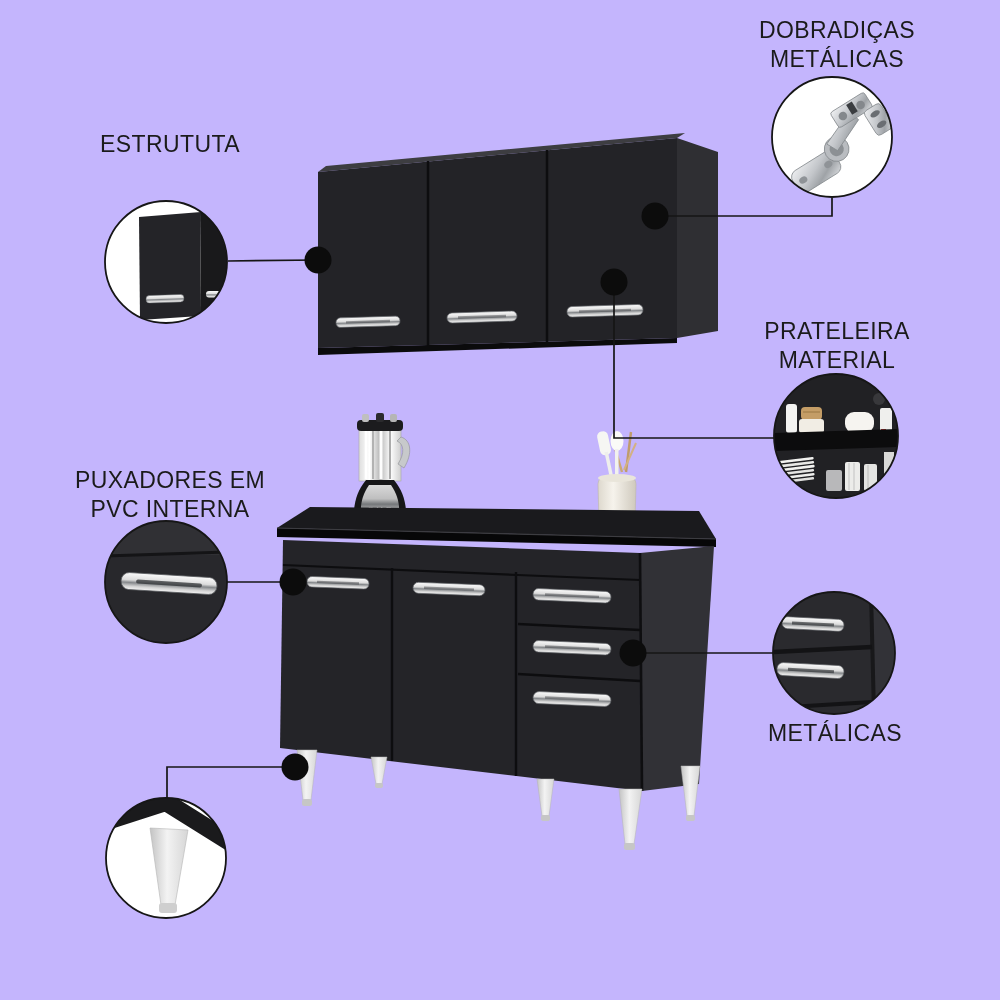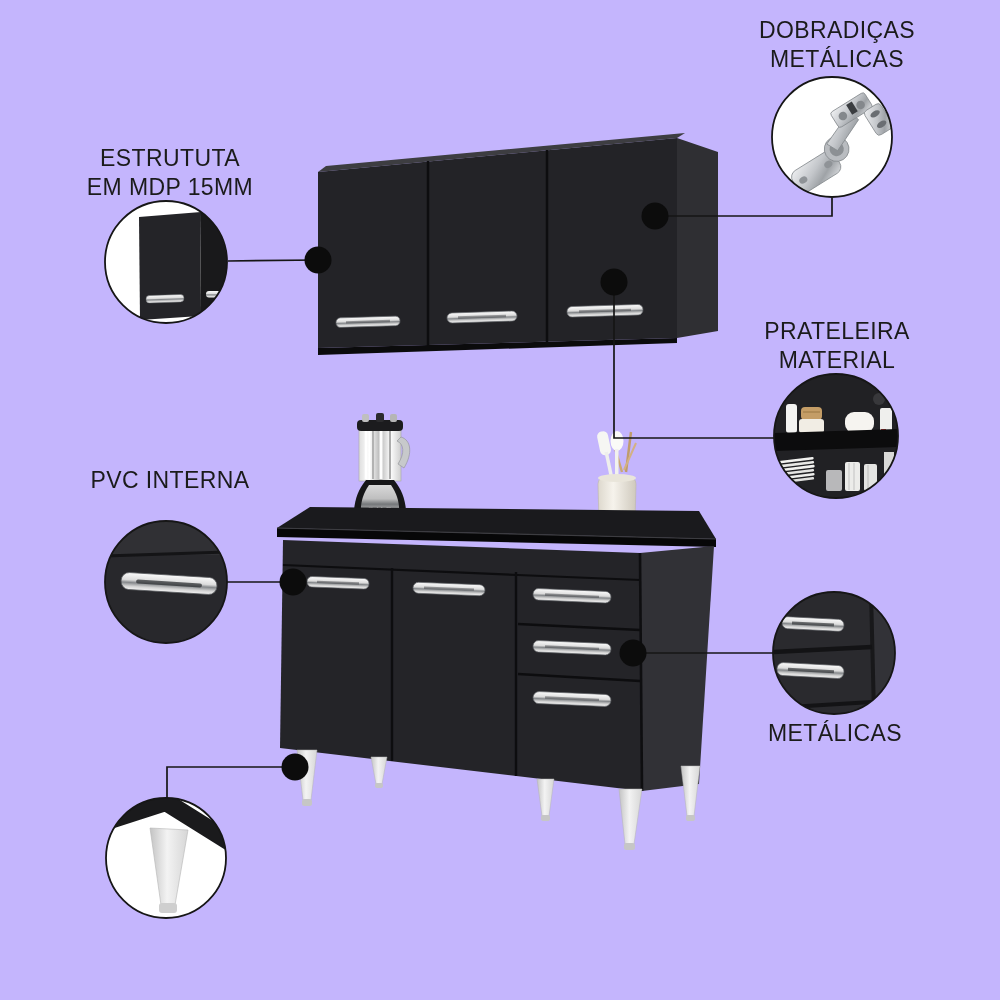--- a/index.html
+++ b/index.html
@@ -296,31 +296,31 @@
     </g>
     <circle cx="166" cy="858" r="60" fill="none" stroke="#161616" stroke-width="1.8"></circle>
   </g>
 </svg>
 
 <div class="label" style="left:737px;top:16px;width:200px">
   <div>DOBRADIÇAS</div>
   <div>METÁLICAS</div>
 </div>
 
-<div class="label" style="left:70px;top:144px;width:200px">
+<div class="label" style="left:70px;top:130px;width:200px">
   <div>ESTRUTUTA</div>
-  <div>EM MDP 15MM</div>
 </div>
 
 <div class="label" style="left:737px;top:317px;width:200px">
   <div>PRATELEIRA</div>
   <div>MATERIAL</div>
 </div>
 
 <div class="label" style="left:60px;top:466px;width:220px">
+  <div>PUXADORES EM</div>
   <div>PVC INTERNA</div>
 </div>
 
 <div class="label" style="left:735px;top:719px;width:200px">
   <div>METÁLICAS</div>
 </div>
 
 
 </div>
 

